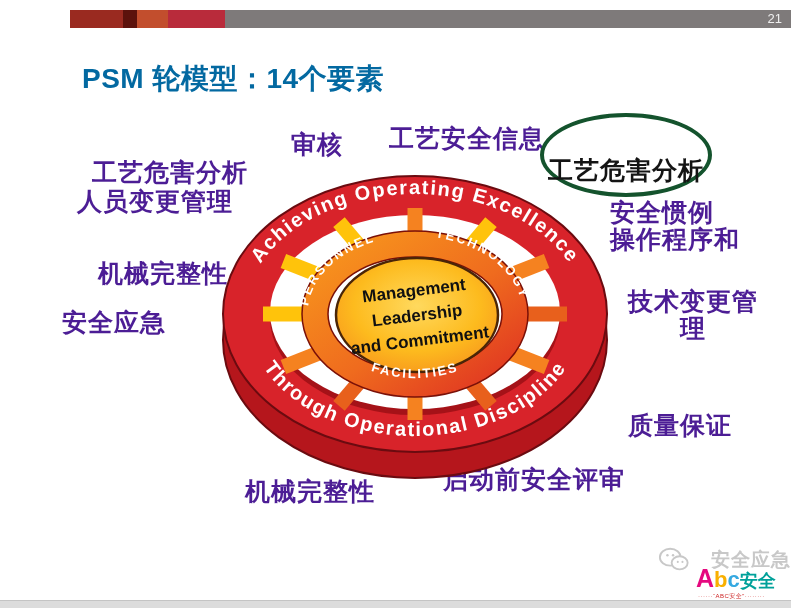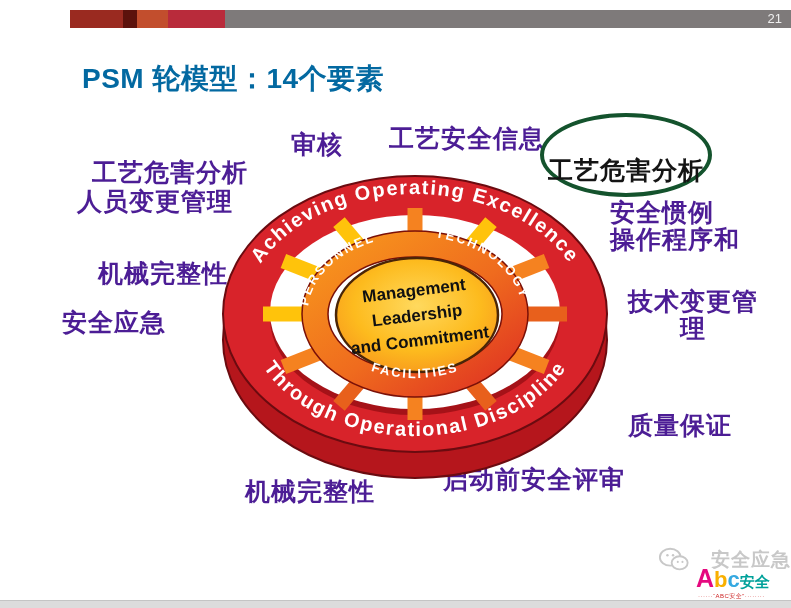--- a/index.html
+++ b/index.html
@@ -54,21 +54,21 @@
   .center-text{fill:#111;font-weight:bold;font-size:17px;text-anchor:middle;
             font-family:"Liberation Sans","DejaVu Sans",sans-serif;}
   
   .watermark{position:absolute;left:658px;top:546px;width:133px;height:54px;}
   .wm-row1{display:flex;align-items:center;gap:21px;justify-content:center;}
   .wm-brand{color:#c8c8c8;font-size:19px;font-weight:bold;letter-spacing:1px;white-space:nowrap;}
   .wm-row2{position:absolute;left:38px;top:18px;white-space:nowrap;}
   .wm-a{color:#e5097f;font-size:25px;font-weight:bold;}
   .wm-b{color:#f9b000;font-size:22px;font-weight:bold;}
   .wm-c{color:#36a9e1;font-size:22px;font-weight:bold;}
-  .wm-teal{color:#00a19a;font-size:15px;font-weight:bold;}
+  .wm-teal{color:#00a19a;font-size:18px;font-weight:bold;}
   .wm-tagline{position:absolute;left:40px;top:46px;color:#cc2222;font-size:6px;
               white-space:nowrap;letter-spacing:0.5px;}
   
   .bottombar{position:absolute;left:0;top:600px;width:791px;height:8px;
              background:#dcdcdc;border-top:1px solid #c4c4c4;box-sizing:border-box;}
 </style>
 </head>
 <body>
 
 <div class="slide">

